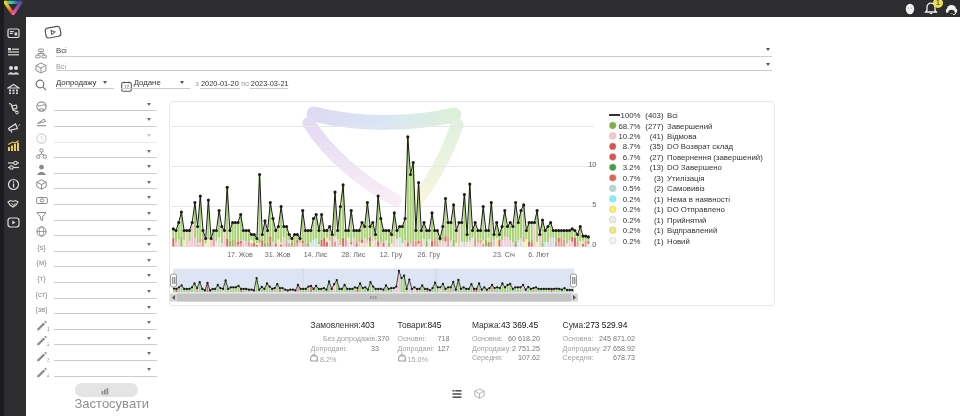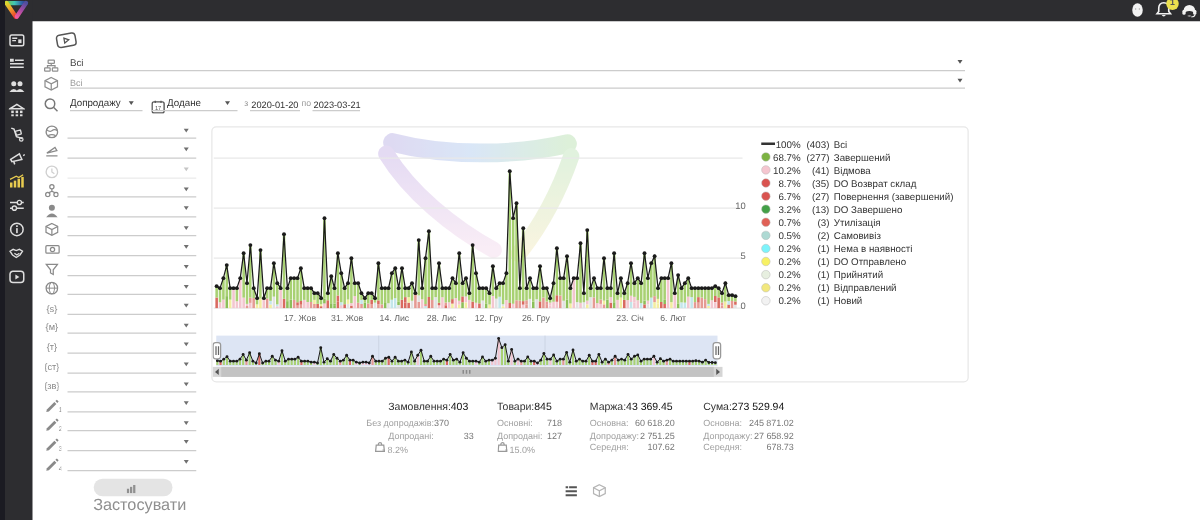--- a/index.html
+++ b/index.html
@@ -1270,29 +1270,29 @@
         <circle cx="442.7" cy="138.6" r="3.4" fill="#f2f2f2" stroke="#bbb" stroke-width="0.4"></circle>
         <text x="470.5" y="141.6" font-size="7.8" fill="#333" text-anchor="end">0.2%</text>
         <text x="493.5" y="141.6" font-size="7.8" fill="#333" text-anchor="end">(1)</text>
         <text x="497" y="141.6" font-size="7.8" fill="#333">Новий</text>
 </svg>
     </div>
  <div class="sh" style="left:284.6px;width:68.5px;top:303px">
       <span>Замовлення:</span>
       <b>403</b>
     </div>
-    <div class="sr" style="left:267px;top:317.0px;width:45px">
+    <div class="sr" style="left:297px;top:317.0px;width:45px">
       <span class="sl">Без допродажів:</span>
       <span class="sv">370</span>
     </div>
     <div class="sr" style="left:284.6px;top:326.7px;width:68.5px">
       <span class="sl">Допродані:</span>
       <span class="sv">33</span>
     </div>
-    <div class="sr" style="left:274px;top:336.4px;width:68.5px">
+    <div class="sr" style="left:284px;top:336.4px;width:68.5px">
       <span class="sl"><svg class="" width="8" height="9" viewBox="0 0 8 9">
           <path d="M1 3 h6 l0.5 5 h-7 Z" fill="none" stroke="#999"></path>
           <path d="M2.7 3 v-0.6 a1.3 1.3 0 0 1 2.6 0 V3" fill="none" stroke="#999"></path>
           <text x="6" y="8.8" font-size="3.5" fill="#999" font-family="Liberation Sans">%</text>
         </svg>&nbsp;8.2%</span>
       <span class="sv"></span>
     </div>
     <div class="sh" style="left:371.6px;width:52px;top:303px">
       <span>Товари:</span>
       <b>845</b>

